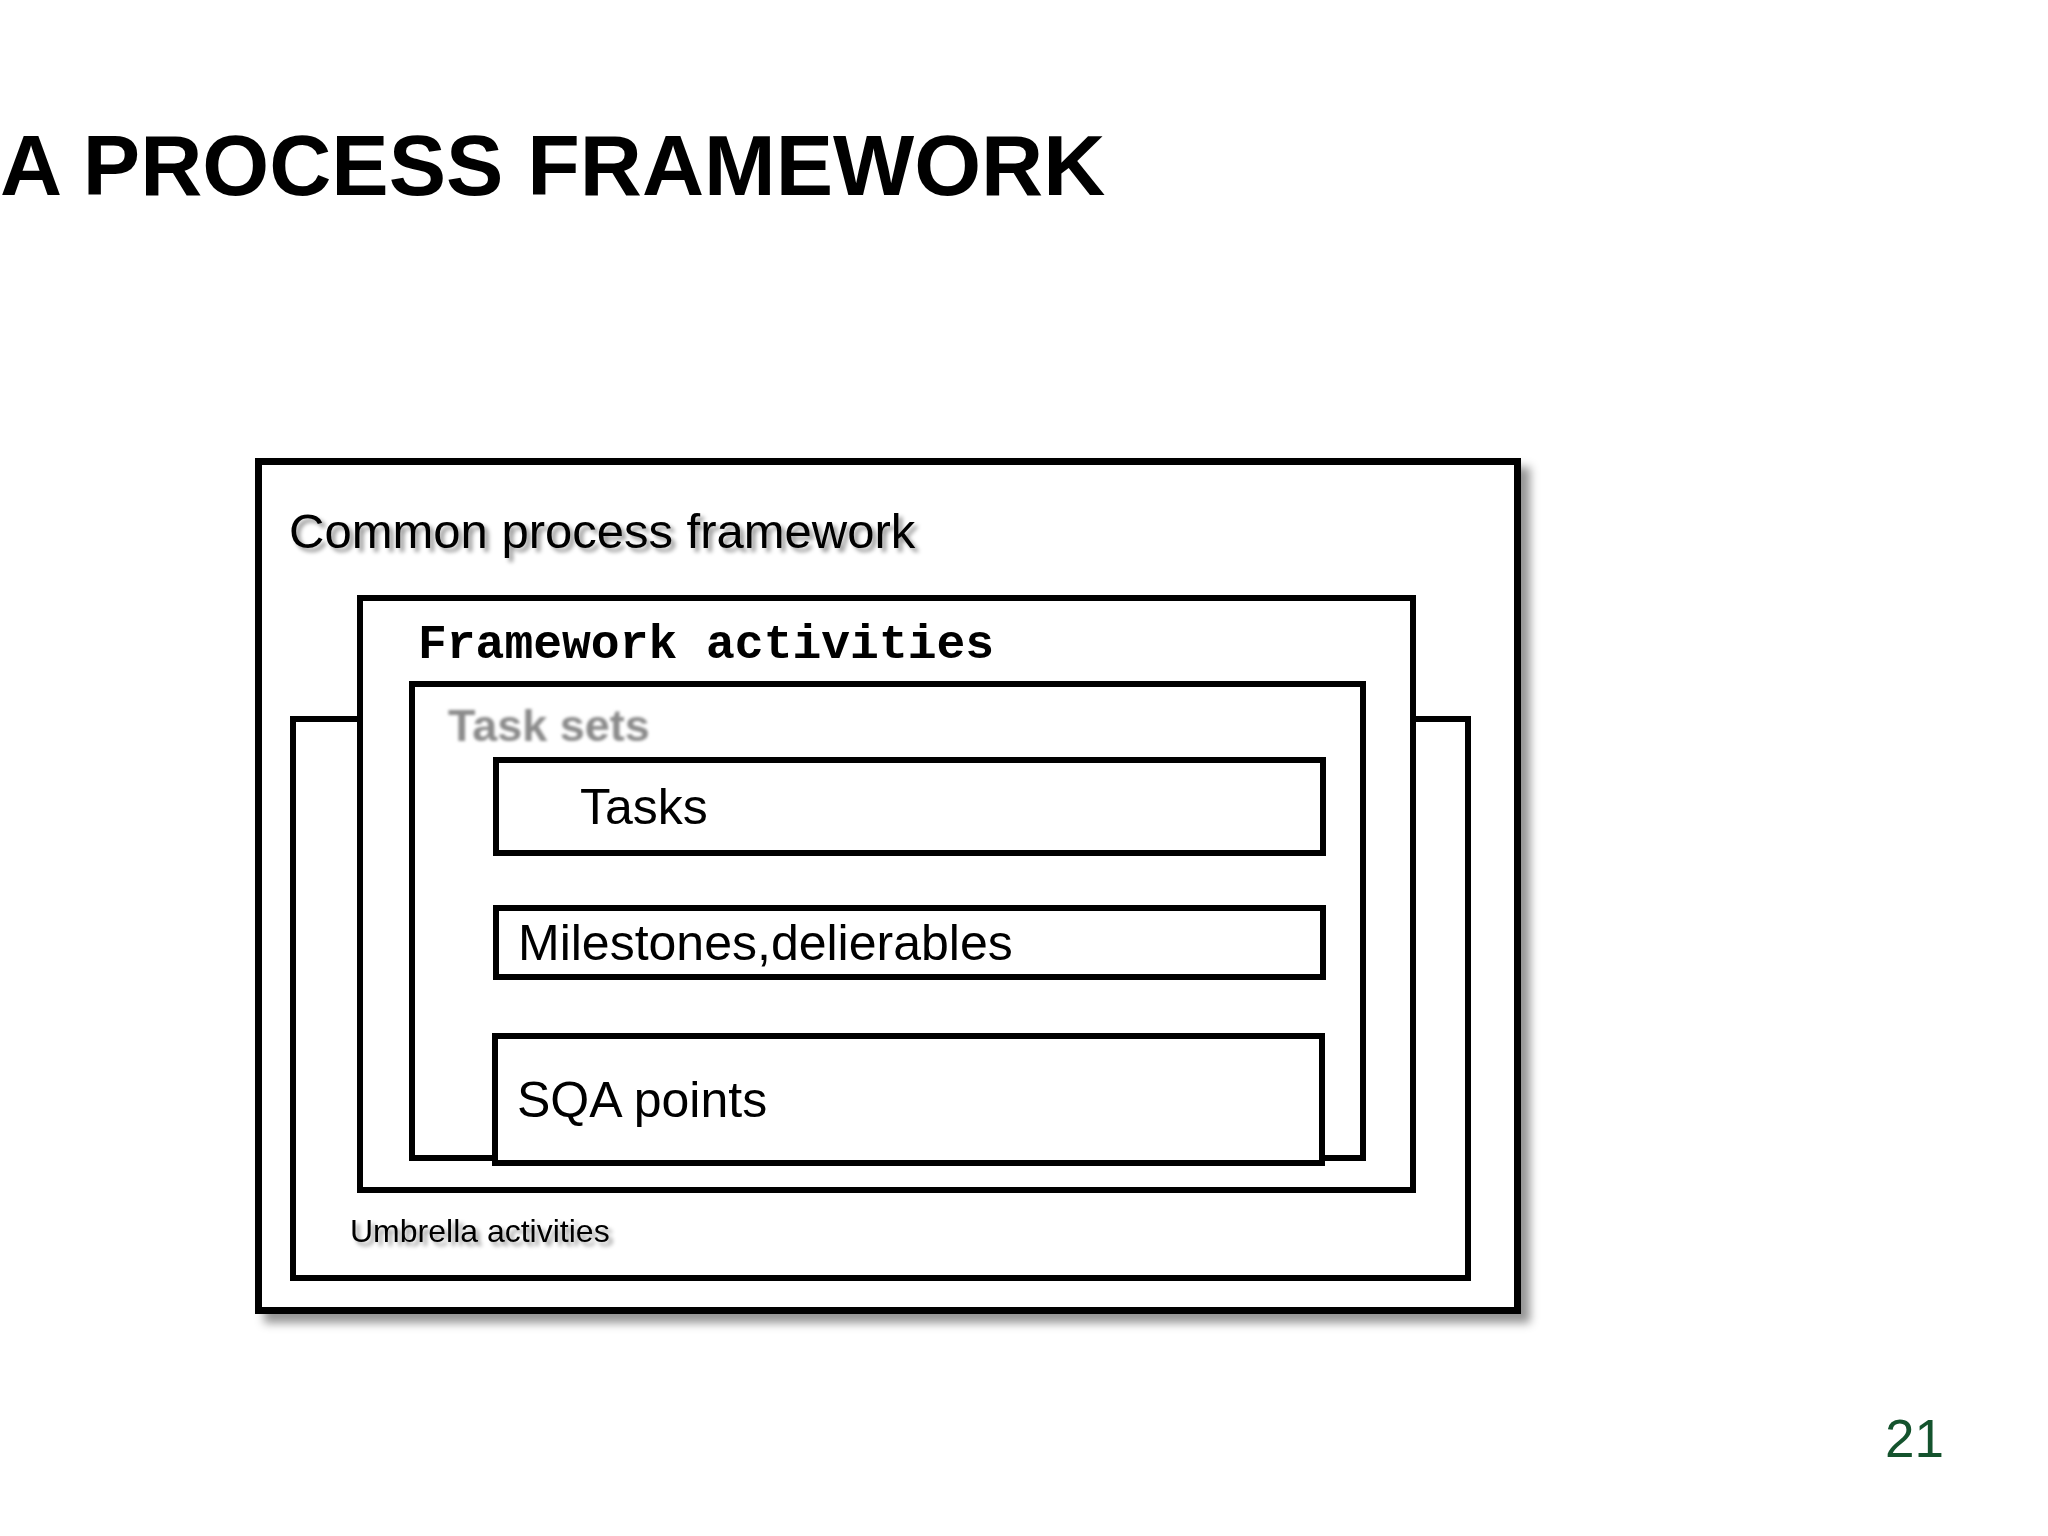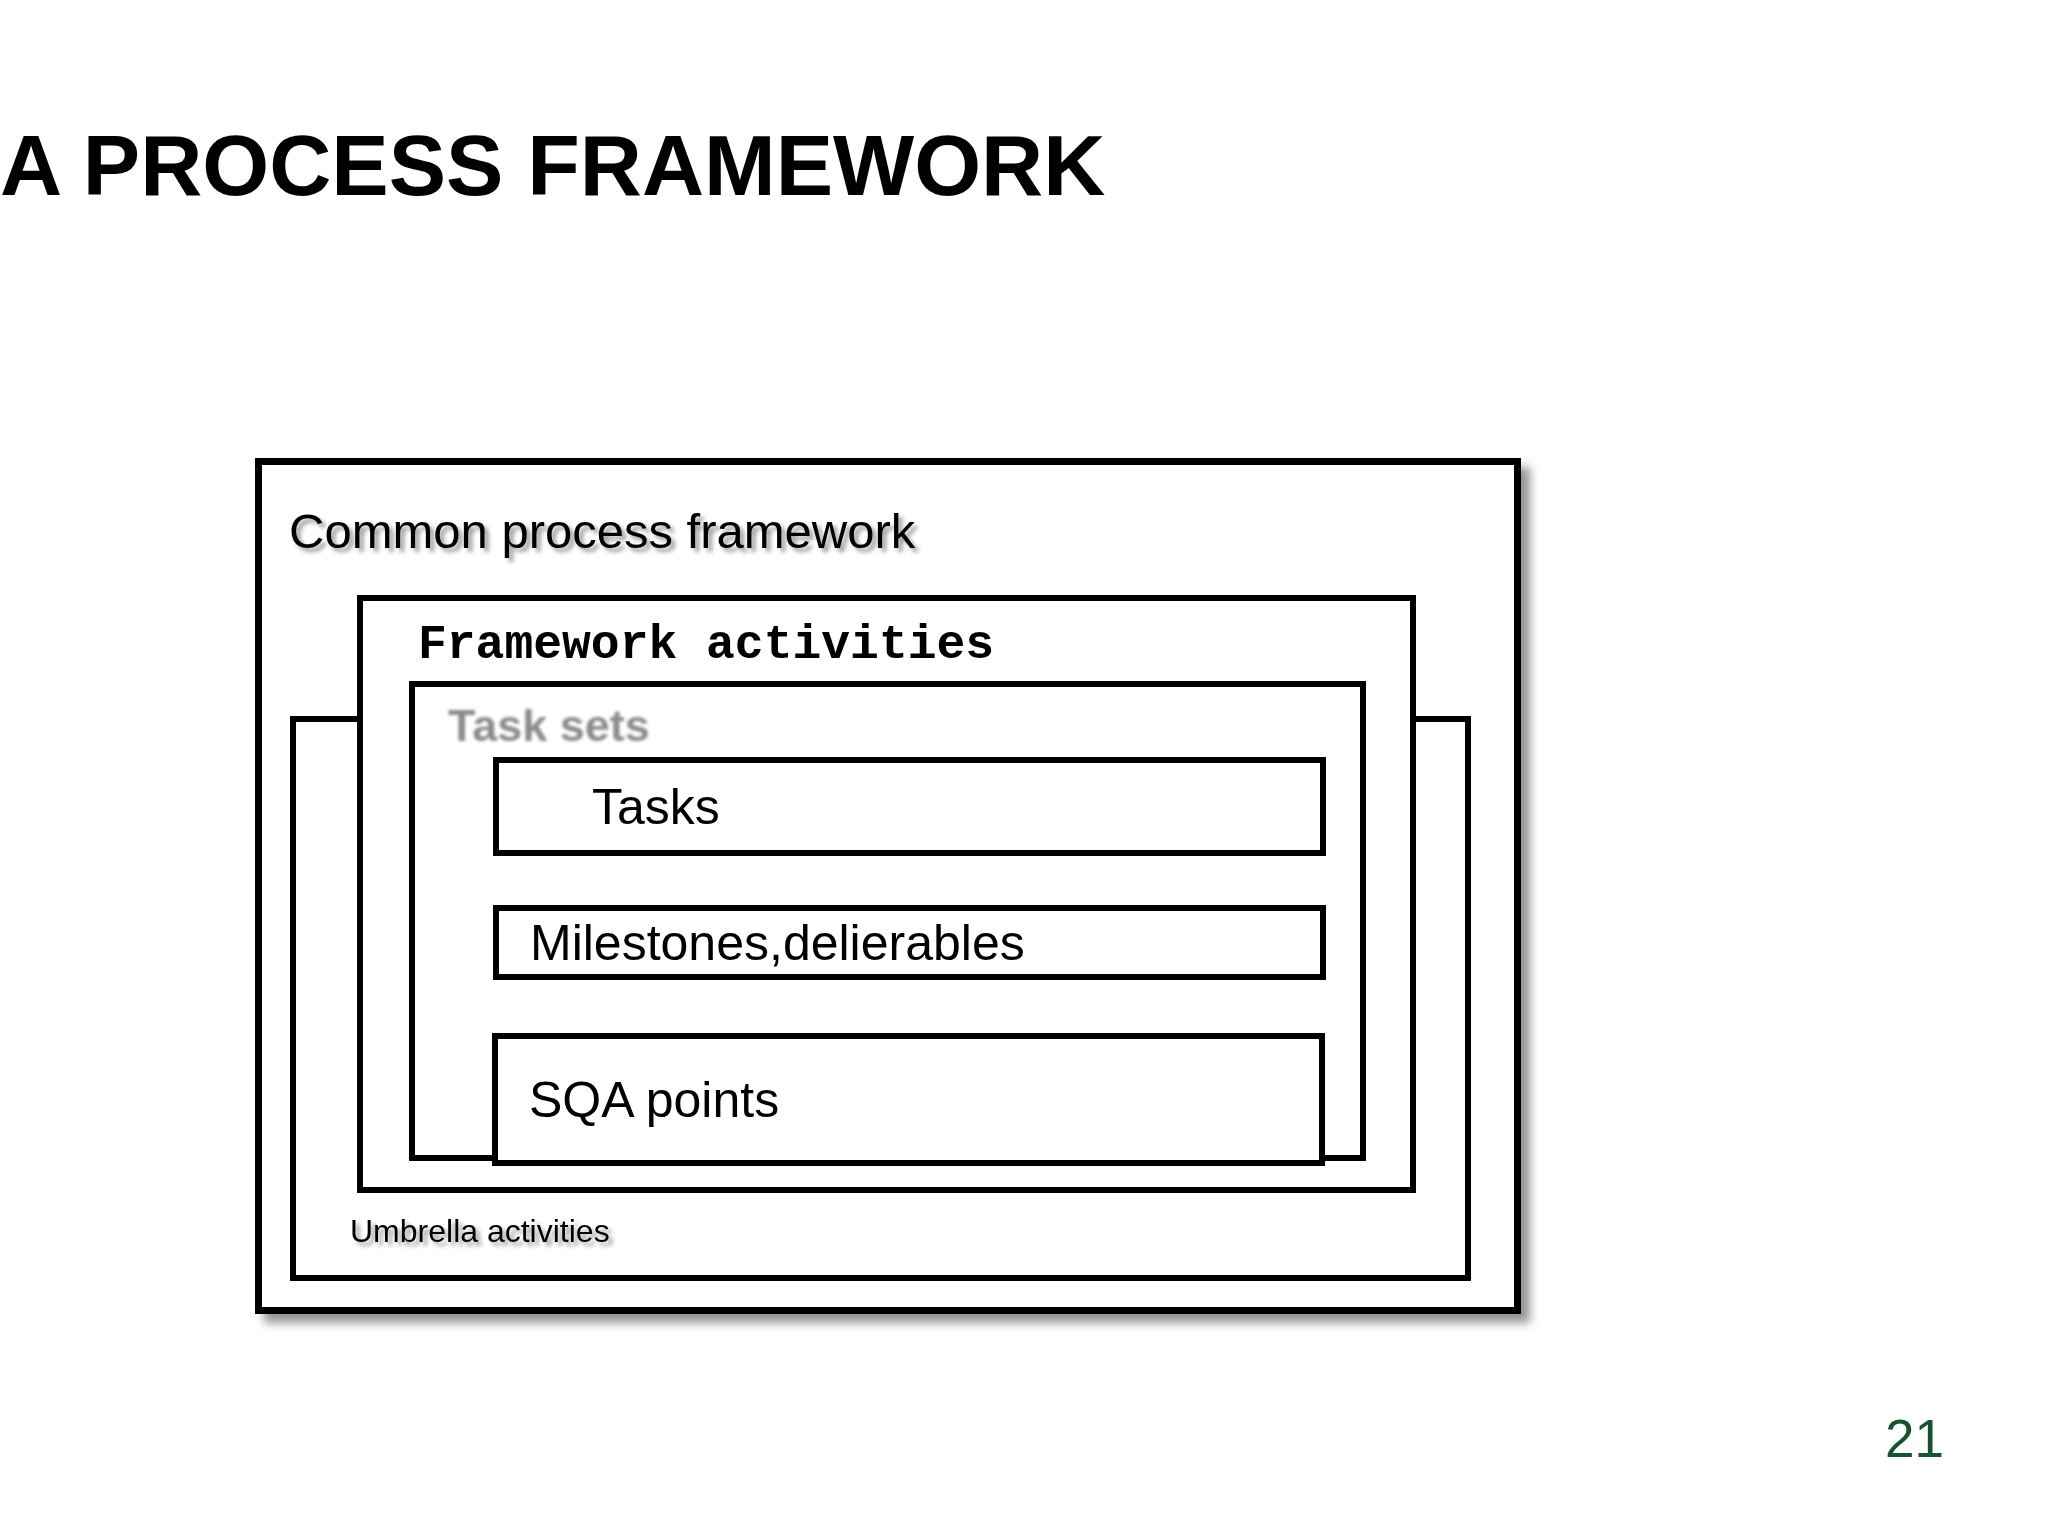--- a/index.html
+++ b/index.html
@@ -82,21 +82,20 @@
 
   
   .leaf-box {
     position: absolute;
     background: #ffffff;
     box-sizing: border-box;
     border: 6px solid #000000;
     z-index: 5;
     display: flex;
     align-items: center;
-    padding-left: 12px;
   }
   #box-tasks      { left: 493px; top: 757px;  width: 833px; height: 99px; }
   #box-milestones { left: 493px; top: 905px;  width: 833px; height: 75px; }
   #box-sqa        { left: 492px; top: 1033px; width: 833px; height: 133px; }
 
   
   .label-bold-shadow {
     position: absolute;
     font-family: "Liberation Sans", sans-serif;
     font-weight: normal;

